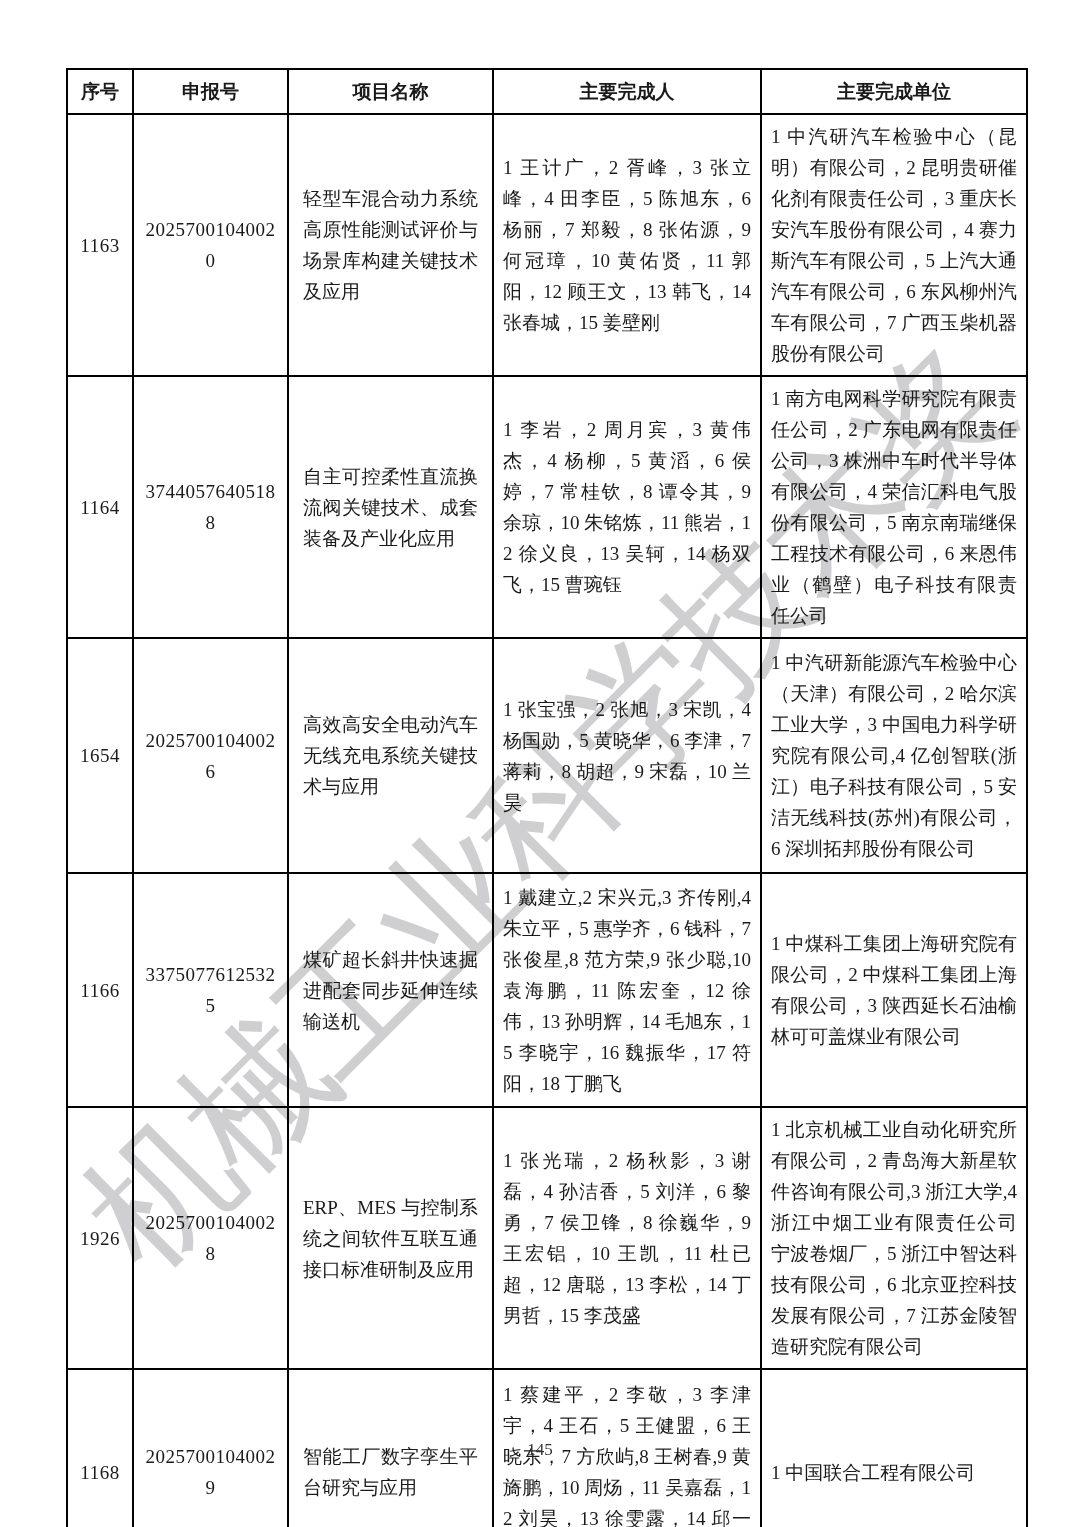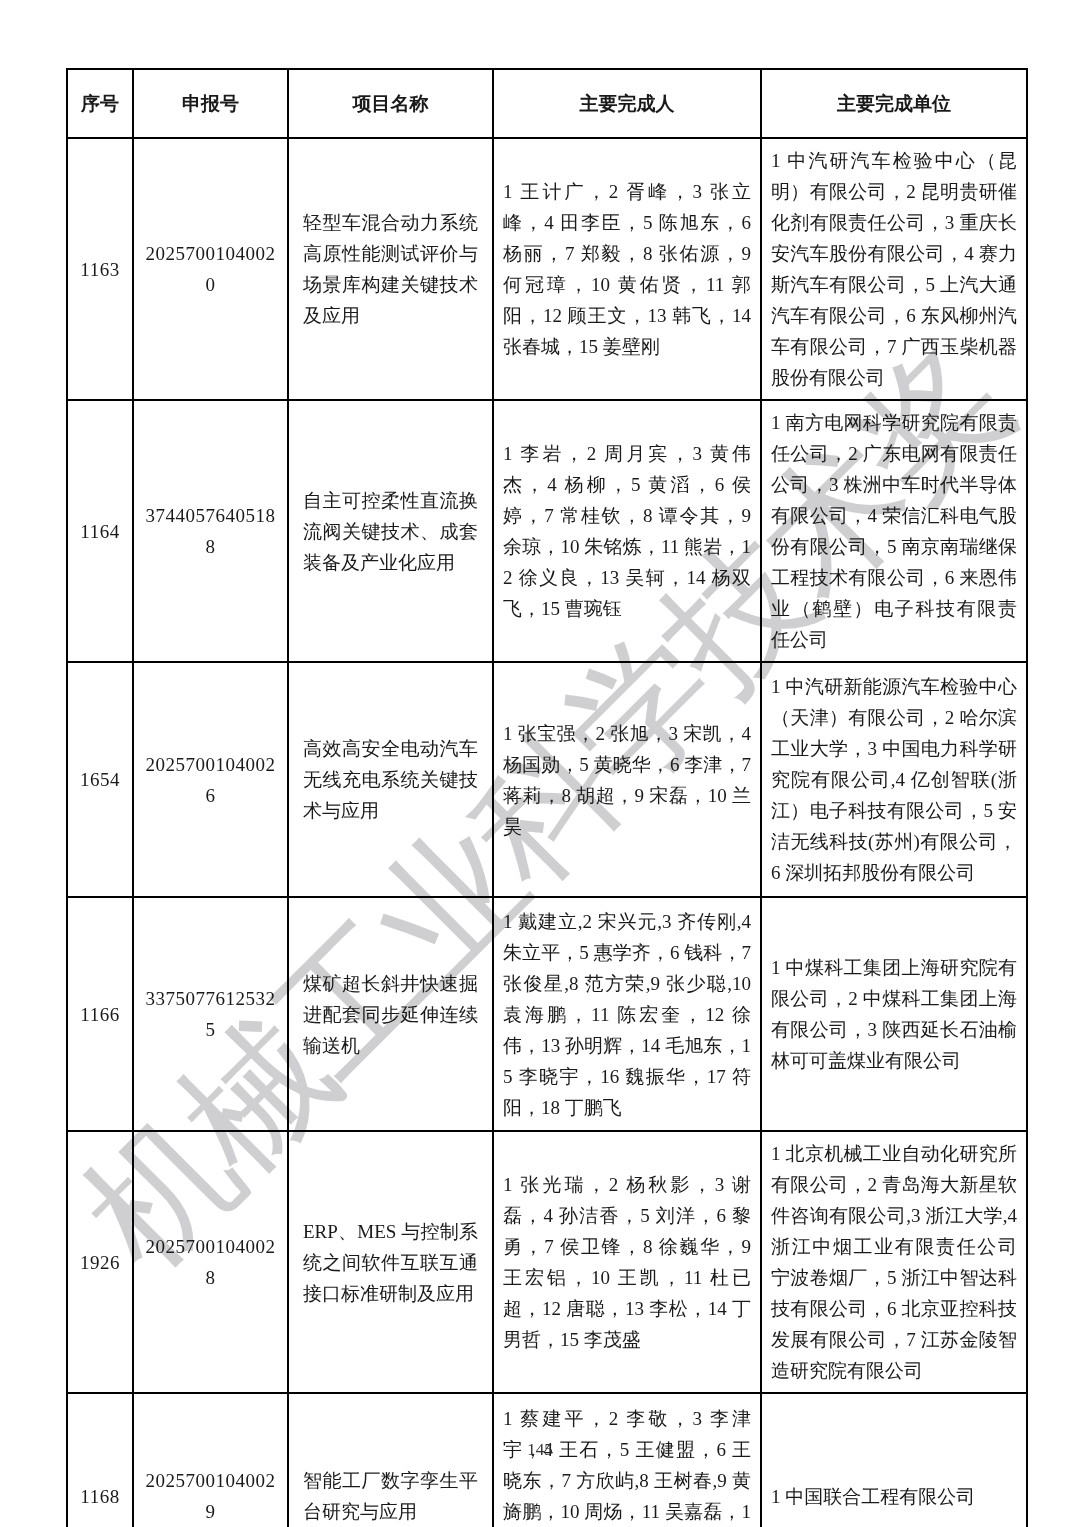--- a/index.html
+++ b/index.html
@@ -38,21 +38,21 @@
   col.c-people{width:268px;}
   col.c-org{width:266px;}
   .award-table th{
     border:2px solid #000;
     font-family:"Liberation Sans","DejaVu Sans",sans-serif;
     font-weight:bold;
     font-size:19px;
     height:43px;
     text-align:center;
     vertical-align:middle;
-    padding:12px 4px;
+    padding:0 4px;
     background:transparent;
   }
   .award-table td{
     border:2px solid #000;
     font-size:19px;
     line-height:31px;
     vertical-align:middle;
     padding:6px 9px;
     background:transparent;
     word-break:break-all;

